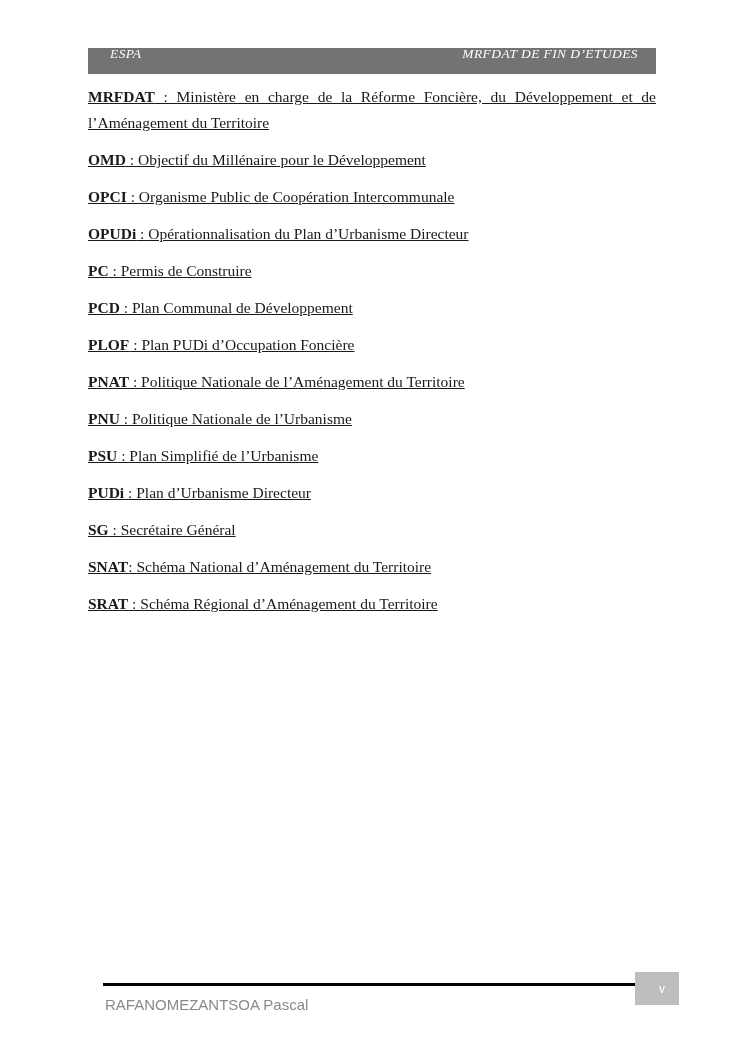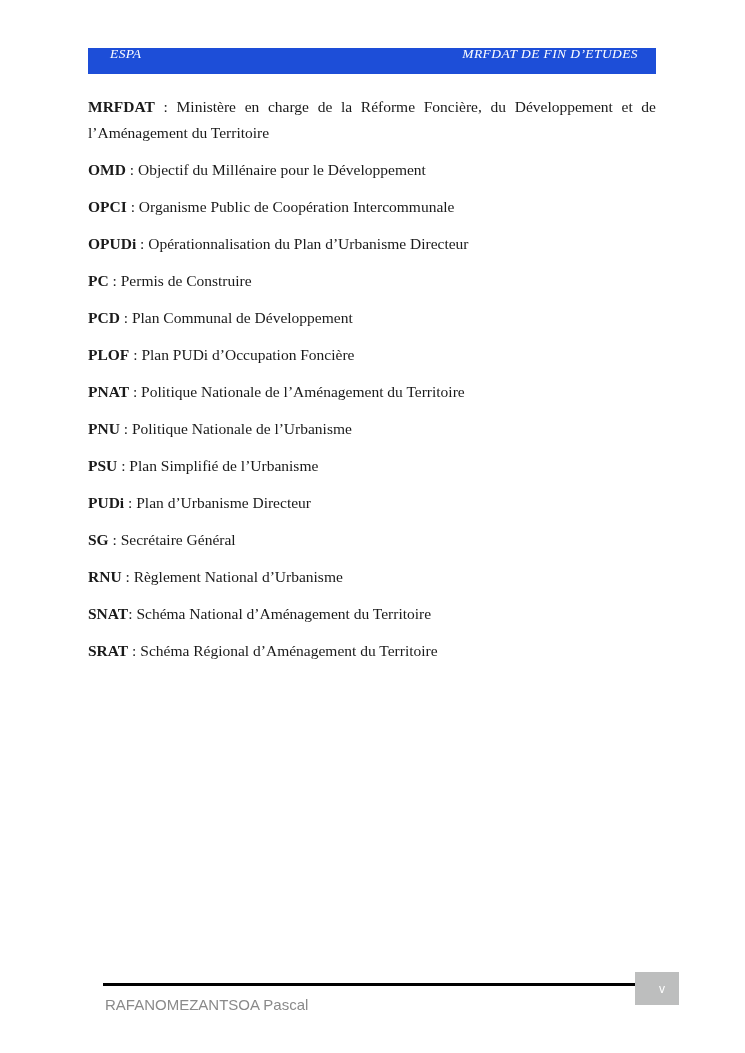--- a/index.html
+++ b/index.html
@@ -15,21 +15,21 @@
     overflow: hidden;
     font-family: "Liberation Serif", serif;
   }
   
   .header-bar {
     position: absolute;
     left: 88px;
     top: 48px;
     width: 568px;
     height: 26px;
-    background: #1d4ed8;
+    background: #737373;
     display: flex;
     align-items: center;
     justify-content: space-between;
     box-sizing: border-box;
     padding: 0 18px 15px 22px;
   }
   .header-bar .htext {
     color: #ffffff;
     font-style: italic;
     font-size: 13.5px;
@@ -37,25 +37,26 @@
     white-space: nowrap;
   }
   
   .abbr-list {
     position: absolute;
     left: 88px;
     top: 84px;
     width: 568px;
   }
   .entry {
-    margin: 10px 0 11px 0;
+    margin: 0 0 11px 0;
     font-size: 15.5px;
     line-height: 26px;
     color: #1a1a1a;
     text-align: justify;
+    text-decoration: underline;
   }
   .entry b {
     font-weight: bold;
   }
   
   .footer-rule {
     position: absolute;
     left: 103px;
     top: 983px;
     width: 532px;
@@ -104,21 +105,20 @@
       <p class="entry"><b>OPCI</b><span> : Organisme Public de Coopération Intercommunale</span></p>
       <p class="entry"><b>OPUDi</b><span> : Opérationnalisation du Plan d’Urbanisme Directeur</span></p>
       <p class="entry"><b>PC</b><span> : Permis de Construire</span></p>
       <p class="entry"><b>PCD</b><span> : Plan Communal de Développement</span></p>
       <p class="entry"><b>PLOF</b><span> : Plan PUDi d’Occupation Foncière</span></p>
       <p class="entry"><b>PNAT</b><span> : Politique Nationale de  l’Aménagement du Territoire</span></p>
       <p class="entry"><b>PNU</b><span> : Politique Nationale de l’Urbanisme</span></p>
       <p class="entry"><b>PSU</b><span> : Plan Simplifié de l’Urbanisme</span></p>
       <p class="entry"><b>PUDi</b><span> : Plan d’Urbanisme Directeur</span></p>
       <p class="entry"><b>SG</b><span> : Secrétaire Général</span></p>
-      <p class="entry"><b>RNU</b><span> : Règlement National d’Urbanisme</span></p>
       <p class="entry"><b>SNAT</b><span>: Schéma National d’Aménagement du Territoire</span></p>
       <p class="entry"><b>SRAT</b><span> : Schéma Régional d’Aménagement du Territoire</span></p>
     </div>
 
   <div class="footer-rule"></div>
 
   <div class="page-num-box">
     <span class="pnum">v</span>
   </div>
 

